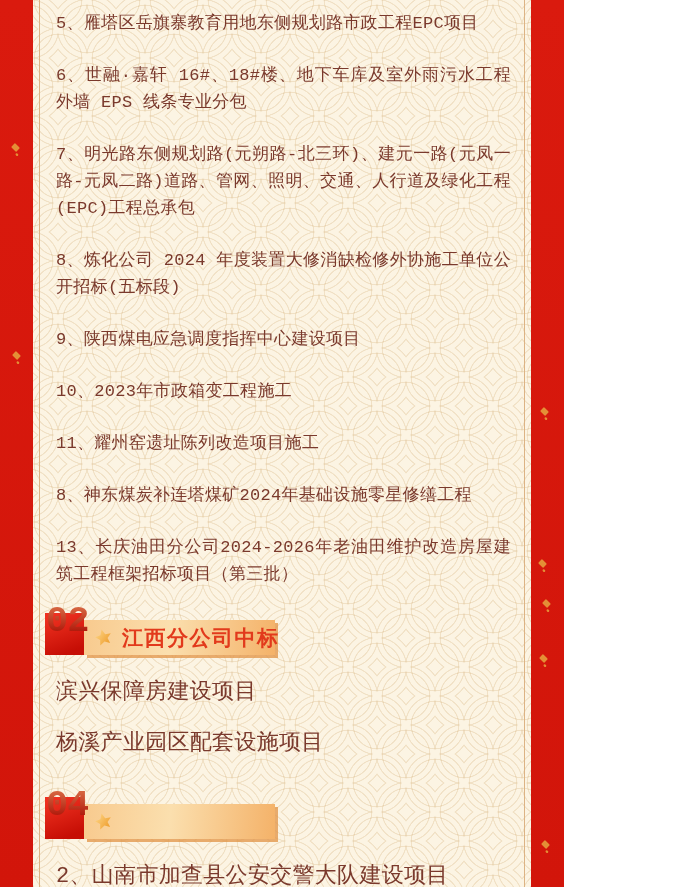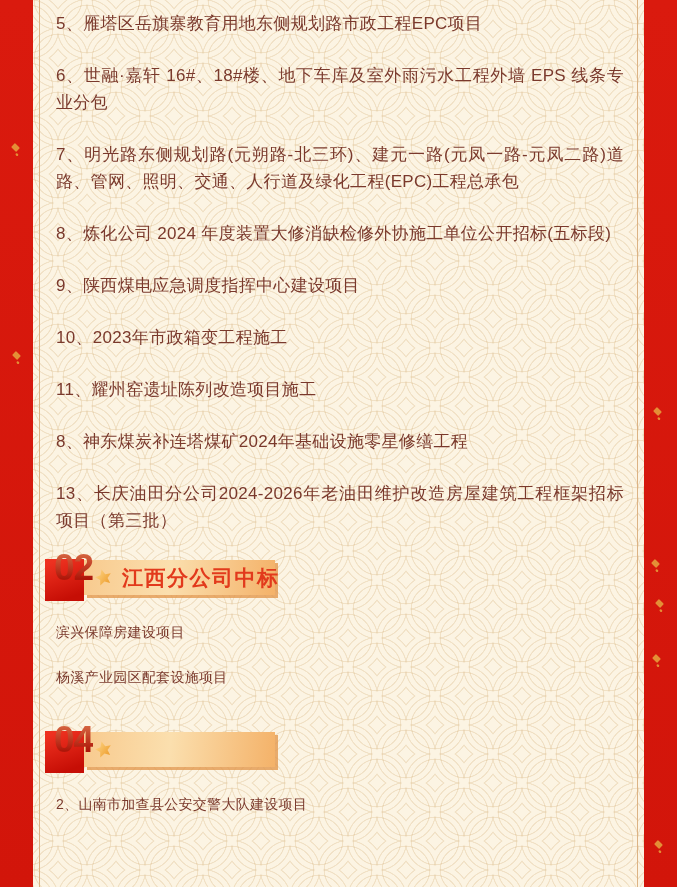--- a/index.html
+++ b/index.html
@@ -1,18 +1,18 @@
 <!DOCTYPE html>
 <html><head>
 <meta charset="utf-8">
 <style>
   html,body{margin:0;padding:0;background:#ffffff;}
   .page{
-    position:relative;width:677px;height:887px;overflow:hidden;
-    font-family:Liberation Sans, sans-serif;
+    position:relative;width:564px;height:887px;overflow:hidden;
+    font-family:Liberation Mono, monospace;
     background-color:#fcf4e3;
     background-image:
       radial-gradient(circle, rgba(0,0,0,0) 56%, rgba(214,180,128,.30) 57% 58.5%, rgba(0,0,0,0) 60%, rgba(0,0,0,0) 70%, rgba(214,180,128,.30) 71% 72.5%, rgba(0,0,0,0) 74%, rgba(0,0,0,0) 84%, rgba(214,180,128,.30) 85% 86.5%, rgba(0,0,0,0) 88%),
       radial-gradient(circle, rgba(0,0,0,0) 56%, rgba(214,180,128,.30) 57% 58.5%, rgba(0,0,0,0) 60%, rgba(0,0,0,0) 70%, rgba(214,180,128,.30) 71% 72.5%, rgba(0,0,0,0) 74%, rgba(0,0,0,0) 84%, rgba(214,180,128,.30) 85% 86.5%, rgba(0,0,0,0) 88%);
     background-size:58px 58px;
     background-position:0 0,29px 29px;
   }
   .bar{position:absolute;top:0;bottom:0;width:33px;background:linear-gradient(180deg,#da1a0e,#d2150a);z-index:3;}
   .bar.left{left:0;}
   .bar.right{right:0;}
@@ -27,39 +27,39 @@
   }
   .sec{margin:0;}
   .sec + .sec, .sec-gap{margin-top:0;}
   .sec-header{position:relative;height:42px;margin-left:-11px;}
   .sec-header.later{margin-top:40px;}
   .sq{
     position:absolute;left:0;top:0;width:39px;height:42px;
     background:linear-gradient(160deg,#ee3120 10%,#c60e05 85%);
   }
   .num{
-    position:absolute;left:9px;top:-10px;font-size:37px;font-weight:bold;line-height:1;
+    position:absolute;left:1px;top:-10px;font-size:37px;font-weight:bold;line-height:1;
     letter-spacing:-1px;
     background:linear-gradient(180deg,#d4623e 15%,#ae170a 80%);
     -webkit-background-clip:text;background-clip:text;color:transparent;
     z-index:2;
   }
   .banner{
-    position:absolute;left:39px;top:1px;width:191px;height:35px;
+    position:absolute;left:39px;top:7px;width:191px;height:35px;
     background:linear-gradient(95deg,#f8ca8e 0%,#fbdfae 45%,#f4b269 100%);
     box-shadow:3px 3px 0 rgba(226,153,78,.8);
     display:flex;align-items:center;padding-left:10px;box-sizing:border-box;
     z-index:1;
   }
   .banner .star{width:19px;height:19px;transform:rotate(-14deg);flex:0 0 auto;}
   .banner .title{
     font-size:21px;font-weight:bold;color:#e23a1c;letter-spacing:1.5px;
     margin-left:9px;white-space:nowrap;
   }
-  p.sec-item{margin:18px 0 0 0;font-size:14px;line-height:27px;color:#7a392c;letter-spacing:.3px;}
+  p.sec-item{margin:24px 0 0 0;font-size:22px;line-height:27px;color:#7a392c;letter-spacing:.3px;}
   .orn{position:absolute;width:7px;height:7px;background:#e7a43e;opacity:.85;
     transform:rotate(45deg) scale(1,.8);border-radius:1px;z-index:4;}
   .orn::after{content:"";position:absolute;width:3px;height:3px;background:#e7a43e;
     border-radius:50%;left:8px;top:7px;}
   .defs{position:absolute;width:0;height:0;}
 </style>
 </head>
 <body>
 
 <svg class="defs" aria-hidden="true">

